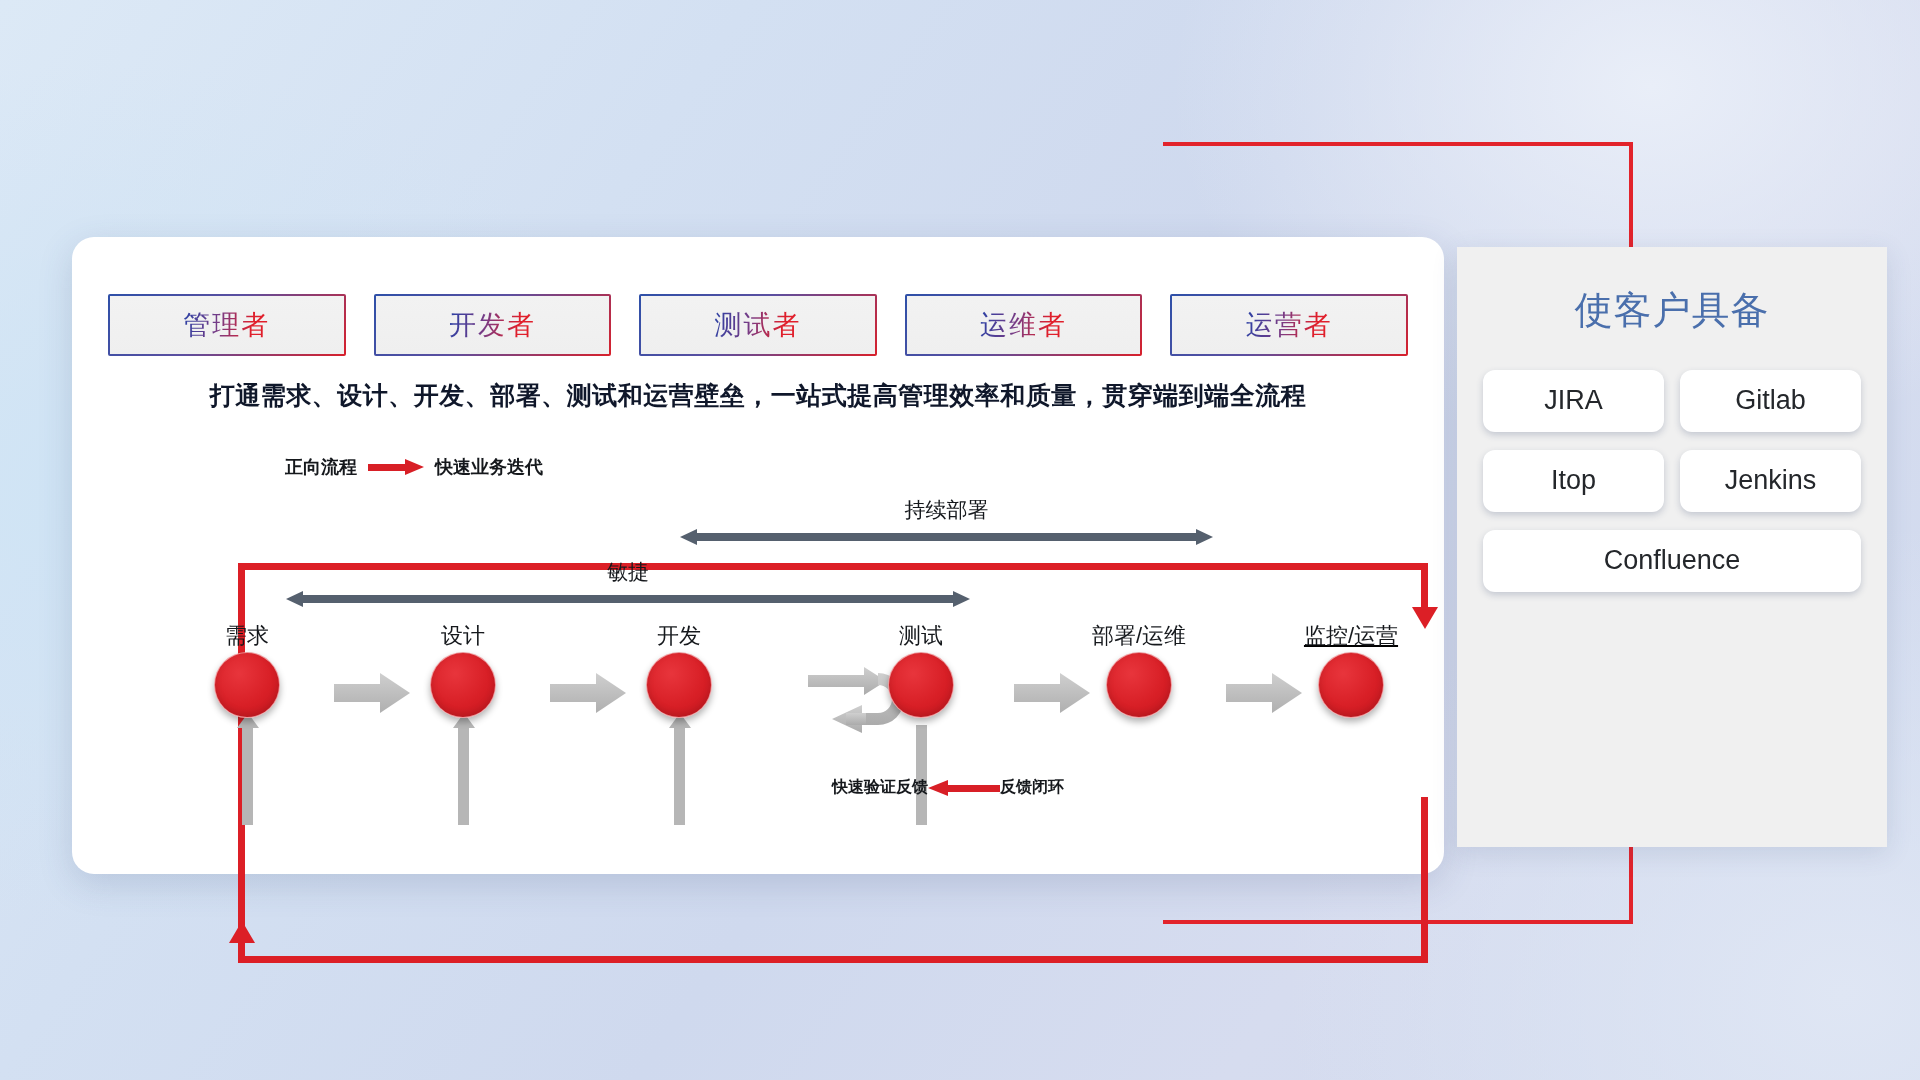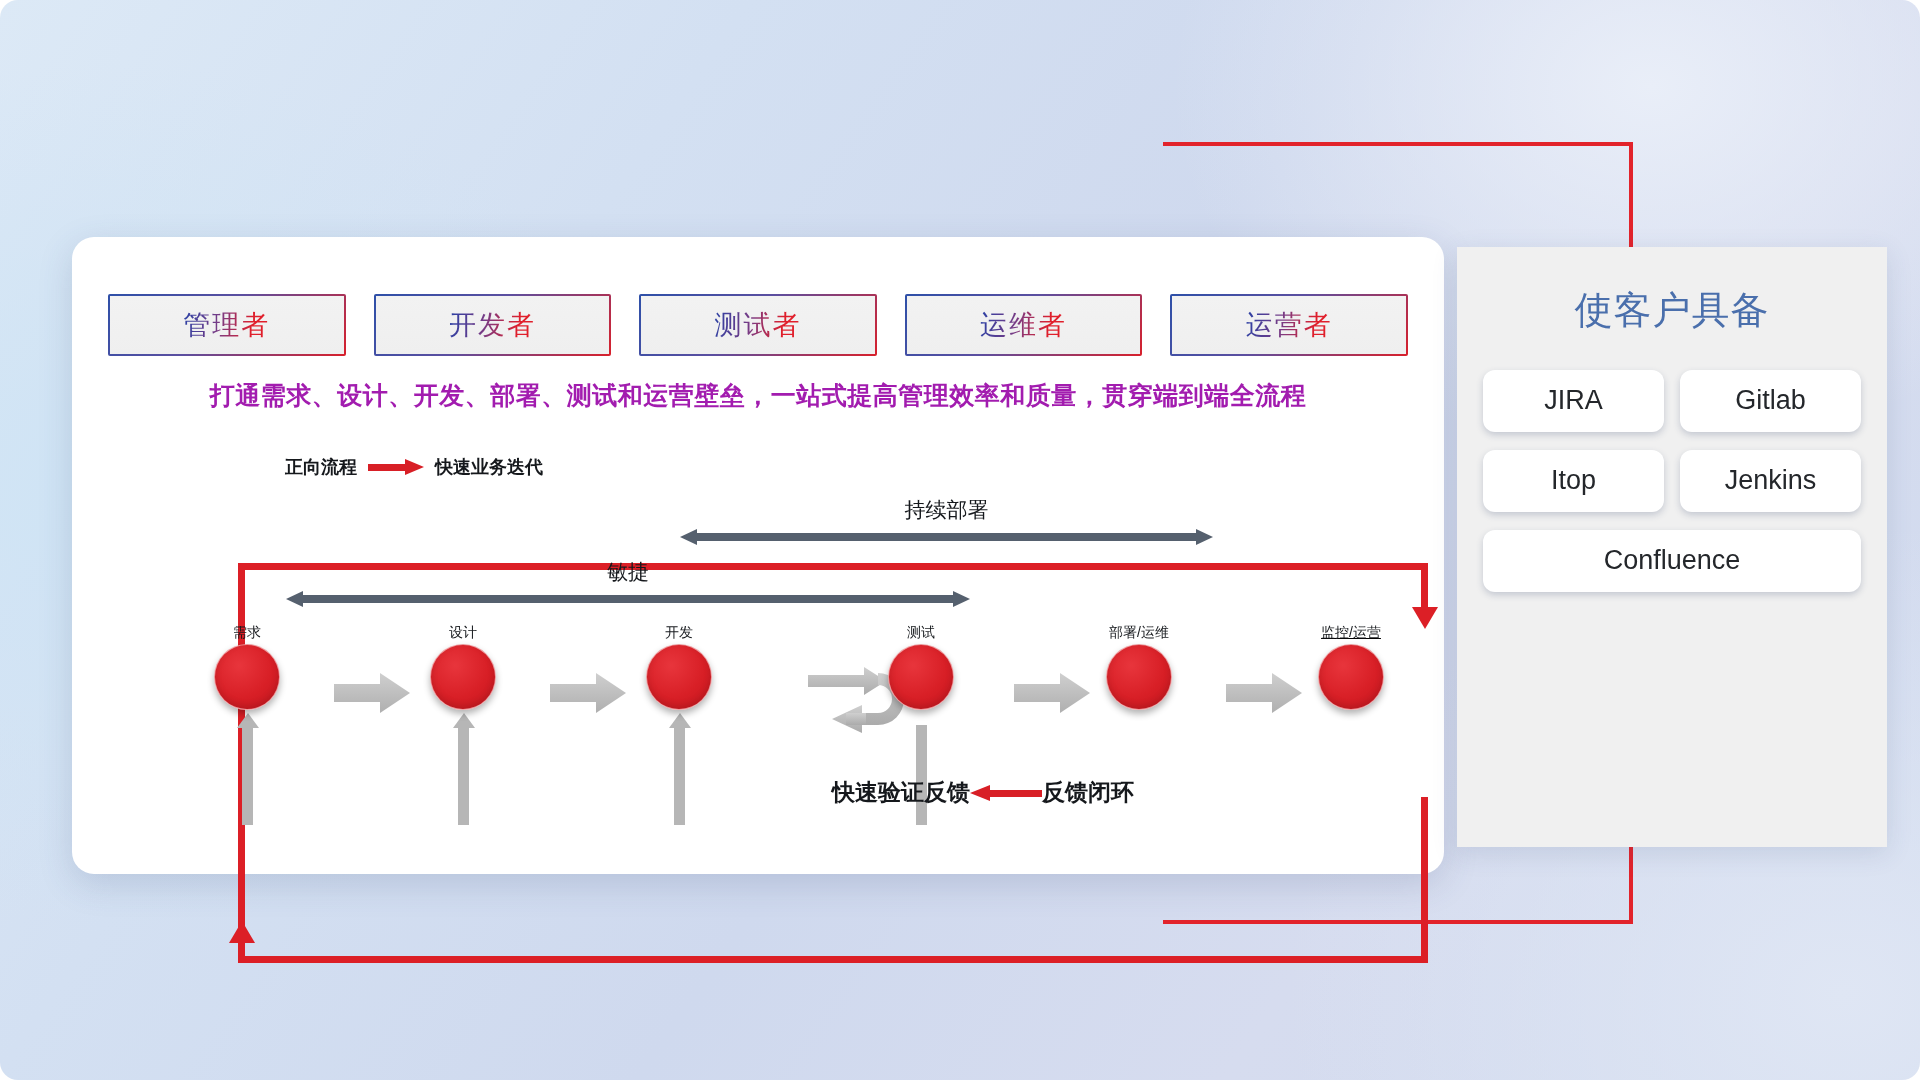--- a/index.html
+++ b/index.html
@@ -14,21 +14,20 @@
 
   #stage {
     position: relative;
     width: 1920px;
     height: 1080px;
     background:
       radial-gradient(900px 700px at 6% 46%, #cfe4f5 0%, rgba(207,228,245,0) 62%),
       radial-gradient(800px 620px at 86% 8%, #e9eef8 0%, rgba(233,238,248,0) 60%),
       radial-gradient(900px 760px at 96% 92%, #dfe6f4 0%, rgba(223,230,244,0) 62%),
       linear-gradient(125deg, #dce9f6 0%, #d3e0f2 28%, #cfd9ee 52%, #d6dcef 74%, #cfdaee 100%);
-    border-radius: 18px;
   }
 
   
   #red-bracket {
     position: absolute;
     left: 1163px;
     top: 142px;
     width: 470px;
     height: 782px;
     border: 4px solid #E2232B;
@@ -91,21 +90,21 @@
 
   
   #tagline {
     position: absolute;
     left: 0;
     top: 142px;
     width: 100%;
     text-align: center;
     font-size: 25px;
     font-weight: bold;
-    color: #a21caf;
+    color: #0f172a;
     letter-spacing: .5px;
   }
 
   
   #legend-forward {
     position: absolute;
     left: 213px;
     top: 218px;
     display: flex;
     align-items: center;
@@ -205,21 +204,21 @@
     width: 1290px;
     height: 130px;
   }
   .stage {
     position: absolute;
     top: 0;
     width: 150px;
     text-align: center;
   }
   .stage__label {
-    font-size: 14px;
+    font-size: 22px;
     color: #15181c;
     white-space: nowrap;
     line-height: 1;
     margin-bottom: 5px;
   }
   .stage__dot {
     width: 66px; height: 66px;
     margin: 0 auto;
     border-radius: 50%;
     background: radial-gradient(circle at 38% 32%, #E8353C 0%, #D81F26 55%, #C3161E 100%);
@@ -238,21 +237,21 @@
   
   #uturn-arrow { position: absolute; left: 690px; top: 42px; width: 104px; height: 70px; }
 
   
   #legend-feedback {
     position: absolute;
     left: 760px;
     top: 540px;
     display: flex;
     align-items: center;
-    font-size: 23px;
+    font-size: 16px;
     font-weight: bold;
     color: #15181c;
   }
   .legend-arrow-l {
     width: 72px; height: 16px; position: relative;
   }
   .legend-arrow-l::before {
     content:""; position:absolute; right:0; top:5px;
     width:52px; height:7px; background:#D81F26;
   }

